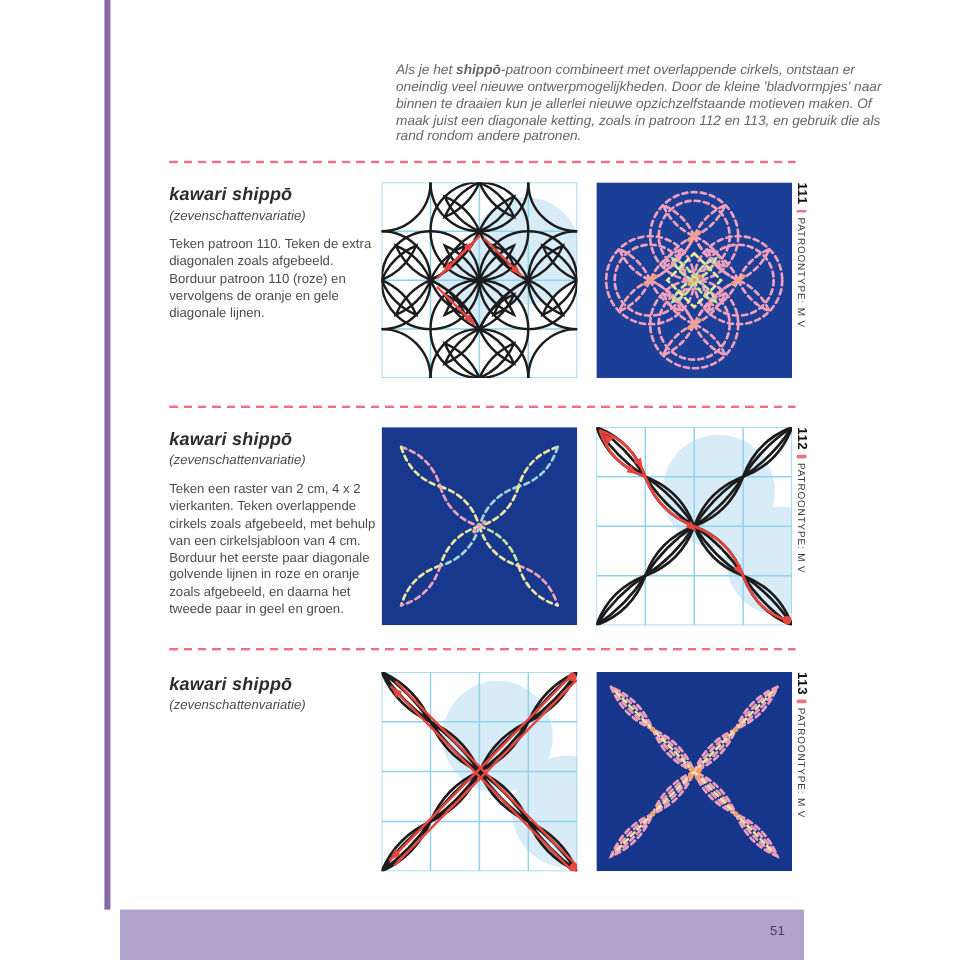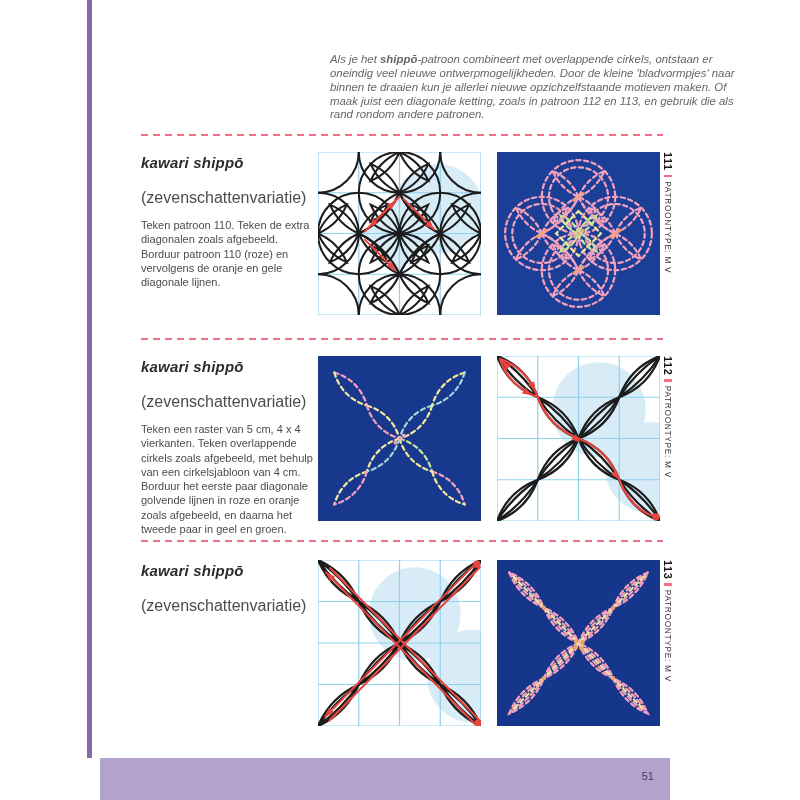--- a/index.html
+++ b/index.html
@@ -12,21 +12,21 @@
          font-size:11.4px;line-height:13.7px;color:#65666a;margin-left:12px;}
   .intro .bold{font-weight:700;}
 
   .sep{position:absolute;left:141px;width:522px;height:2px;
        background:repeating-linear-gradient(90deg,var(--rule,#f27085) 0 7px,transparent 7px 12px);}
   .sep1{top:134px}.sep2{top:338px}.sep3{top:540px}
 
   .txt{position:absolute;left:141px;width:178px;}
   .t1{top:154px}.t2{top:358px}.t3{top:562px}
   .kh{font-style:italic;font-weight:600;font-size:15px;color:#2c2c2e;margin:0;letter-spacing:.2px;}
-  .sub{font-size:16px;color:#4c4c4e;margin:18px 0 11px;}
+  .sub{font-size:11px;color:#4c4c4e;margin:3px 0 11px;font-style:italic;}
   .instr{font-size:11px;line-height:14.3px;color:#4c4c4e;margin:0;}
 
   .panel{position:absolute;display:block;}
   .pl{left:318px}.pr{left:497px}
   .r1{top:152px}.r2{top:356px}.r3{top:560px}
 
   .vtab{position:absolute;left:661px;writing-mode:vertical-rl;text-orientation:mixed;
         height:160px;line-height:14px;}
   .v1{top:152px}.v2{top:356px}.v3{top:560px}
   .vtab .num{font-weight:700;font-size:11px;color:#141414;letter-spacing:.5px;}
@@ -174,21 +174,21 @@
       <circle cx="84" cy="77" r="1.8" fill="#f2a269"></circle>
       <circle cx="76" cy="83" r="1.8" fill="#f2a269"></circle>
     </svg>
   <div class="vtab v1">
     <span class="num">111</span><span class="bar"></span><span class="ptype">PATROONTYPE: M V</span>
   </div>
 
   <div class="txt t2">
     <h3 class="kh">kawari shippō</h3>
     <div class="sub">(zevenschattenvariatie)</div>
-    <p class="instr">Teken een raster van 5 cm, 4 x 4 vierkanten. Teken overlappende cirkels zoals afgebeeld, met behulp van een cirkelsjabloon van 4 cm. Borduur het eerste paar diagonale golvende lijnen in roze en oranje zoals afgebeeld, en daarna het tweede paar in geel en groen.</p>
+    <p class="instr">Teken een raster van 2 cm, 4 x 2 vierkanten. Teken overlappende cirkels zoals afgebeeld, met behulp van een cirkelsjabloon van 4 cm. Borduur het eerste paar diagonale golvende lijnen in roze en oranje zoals afgebeeld, en daarna het tweede paar in geel en groen.</p>
   </div>
   <svg id="p2" class="panel pl r2" width="163" height="165" viewBox="0 0 160 160" preserveAspectRatio="none">
       <rect x="0" y="0" width="160" height="160" fill="#17388c"></rect>
       <path d="M16,16 Q40.48528137423857,23.514718625761432 48,48" stroke="#f2a0bb" stroke-dasharray="4.2 3.4" stroke-linecap="round" fill="none" stroke-width="2.2"></path>
       <path d="M16,16 Q23.514718625761432,40.48528137423857 48,48" stroke="#efe79b" stroke-dasharray="4.2 3.4" stroke-linecap="round" fill="none" stroke-width="2.2"></path>
       <path d="M144,16 Q119.51471862576143,23.514718625761432 112,48" stroke="#efe79b" stroke-dasharray="4.2 3.4" stroke-linecap="round" fill="none" stroke-width="2.2"></path>
       <path d="M144,16 Q136.48528137423858,40.48528137423857 112,48" stroke="#9fd4d8" stroke-dasharray="4.2 3.4" stroke-linecap="round" fill="none" stroke-width="2.2"></path>
       <path d="M48,48 Q72.48528137423857,55.51471862576143 80,80" stroke="#efe79b" stroke-dasharray="4.2 3.4" stroke-linecap="round" fill="none" stroke-width="2.2"></path>
       <path d="M48,48 Q55.51471862576143,72.48528137423857 80,80" stroke="#f2a0bb" stroke-dasharray="4.2 3.4" stroke-linecap="round" fill="none" stroke-width="2.2"></path>
       <path d="M112,48 Q87.51471862576143,55.51471862576143 80,80" stroke="#9fd4d8" stroke-dasharray="4.2 3.4" stroke-linecap="round" fill="none" stroke-width="2.2"></path>

